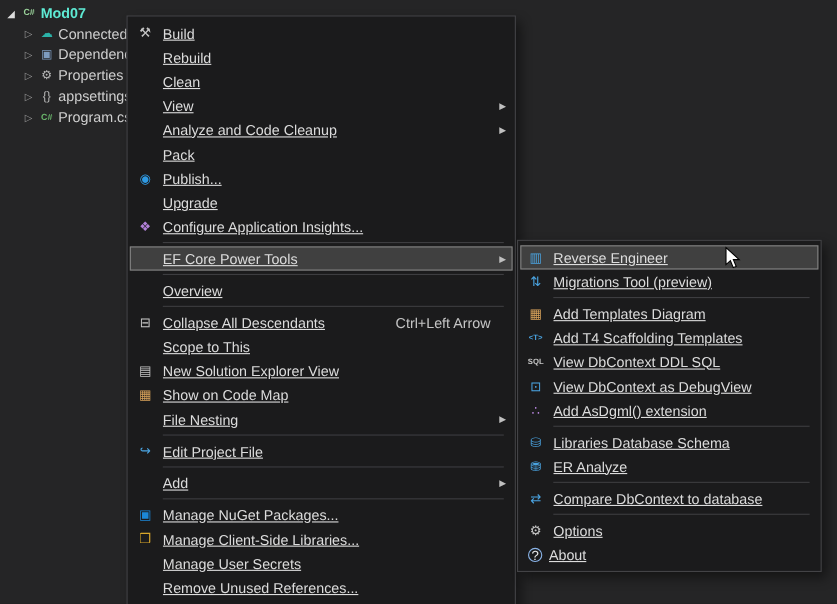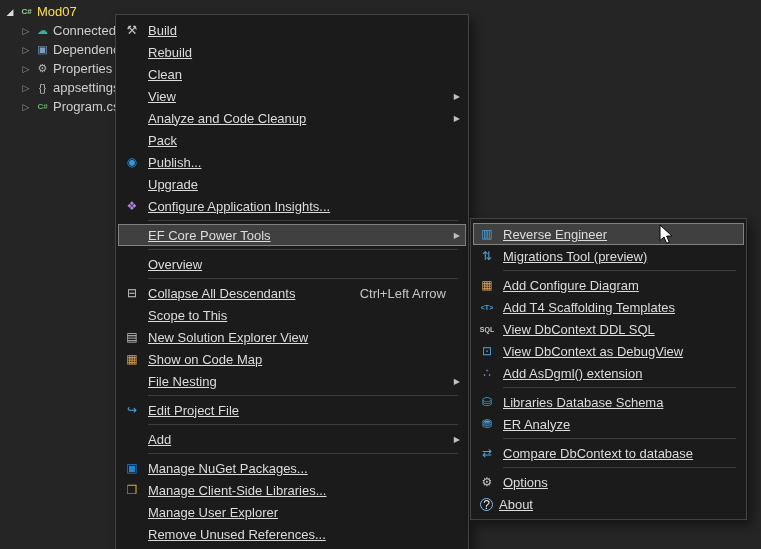--- a/index.html
+++ b/index.html
@@ -12,21 +12,21 @@
     color:#dcdcdc;
     -webkit-font-smoothing:antialiased;
   }
 
   
   .tree { position:absolute; left:0; top:2px; width:320px; z-index:1; }
   .trow { height:19px; display:flex; align-items:center; white-space:nowrap; }
   .trow .chev { width:12px; text-align:center; font-size:9px; flex:0 0 12px; }
   .trow .ticon { width:17px; text-align:center; font-size:11px; flex:0 0 17px; margin:0 2px; }
   .trow .tlabel { color:#cfcfcf; }
-  .trow.project .tlabel { color:#fde047; font-weight:normal; }
+  .trow.project .tlabel { color:#5eead4; font-weight:bold; }
   .trow.project .chev { margin-left:4px; }
   .trow.child .chev { margin-left:20px; }
 
   
   .menu {
     position:absolute;
     background:#1b1b1c;
     border:1px solid #434346;
     box-shadow:5px 5px 10px rgba(0,0,0,.45);
     padding:4px 0;
@@ -202,21 +202,21 @@
   <div class="mrow">
     <span class="micon" data-icon="nuget" style="color: rgb(28, 135, 214);">▣</span>
     <span class="mlabel">Manage NuGet Packages...</span>
   </div>
   <div class="mrow">
     <span class="micon" data-icon="client-side-libraries" style="color: rgb(216, 166, 42);">❒</span>
     <span class="mlabel">Manage Client-Side Libraries...</span>
   </div>
   <div class="mrow">
     <span class="micon"></span>
-    <span class="mlabel">Manage User Explorer</span>
+    <span class="mlabel">Manage User Secrets</span>
   </div>
   <div class="mrow">
     <span class="micon"></span>
     <span class="mlabel">Remove Unused References...</span>
   </div>
   <div class="mrow">
     <span class="micon"></span>
     <span class="mlabel">Sync Namespaces</span>
   </div>
 </div>
@@ -229,21 +229,21 @@
   </div>
   <div class="mrow">
     <span class="micon" data-icon="migrations-tool" style="color: rgb(74, 163, 224);">⇅</span>
     <span class="mlabel">Migrations Tool (preview)</span>
   </div>
 
   <div class="msep"></div>
 
   <div class="mrow">
     <span class="micon" data-icon="add-dbcontext-diagram" style="color: rgb(216, 162, 90);">▦</span>
-    <span class="mlabel">Add Configure Diagram</span>
+    <span class="mlabel">Add Templates Diagram</span>
   </div>
   <div class="mrow">
     <span class="micon multi" data-icon="t4-templates" style="color: rgb(74, 163, 224);">&lt;T&gt;</span>
     <span class="mlabel">Add T4 Scaffolding Templates</span>
   </div>
   <div class="mrow">
     <span class="micon multi" data-icon="ddl-sql" style="color: rgb(197, 197, 197);">SQL</span>
     <span class="mlabel">View DbContext DDL SQL</span>
   </div>
   <div class="mrow">

